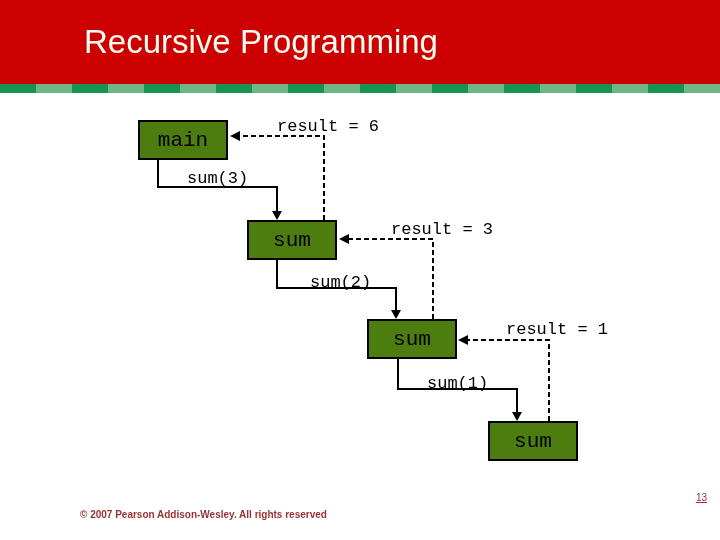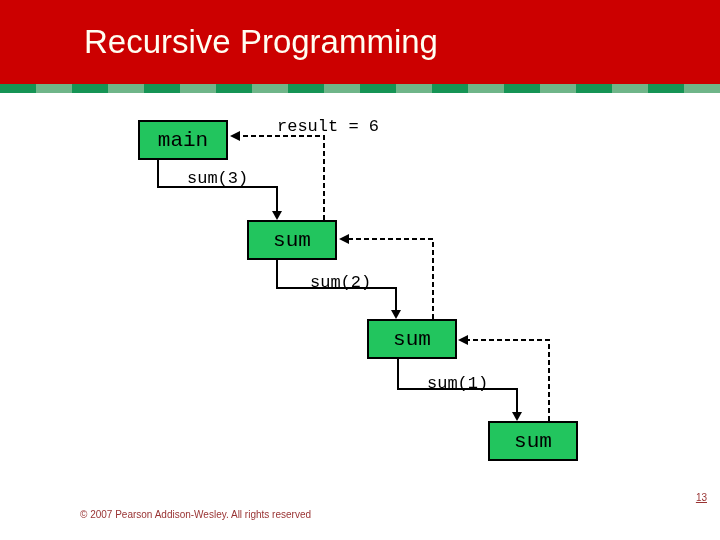--- a/index.html
+++ b/index.html
@@ -12,38 +12,38 @@
   .title{position:absolute;left:84px;top:24px;font-size:33px;line-height:1.1;
          color:#fffef2;font-family:"Liberation Sans",sans-serif;white-space:nowrap;}
   .stripe{position:absolute;left:0;top:84px;width:720px;height:9px;
           background:repeating-linear-gradient(to right,
             #169455 0px,#169455 36px,#6fb589 36px,#6fb589 72px);}
 
   
   .diagram{position:absolute;left:0;top:93px;width:720px;height:407px;}
   .connectors{position:absolute;left:0;top:0;width:720px;height:407px;pointer-events:none;}
   .frame-box{position:absolute;width:90px;height:40px;box-sizing:border-box;
-             border:2px solid #000;background:#22c55e;display:flex;align-items:center;
+             border:2px solid #000;background:#4d7c0f;display:flex;align-items:center;
              justify-content:center;font:21px "Liberation Mono",monospace;color:#000;}
   .box-main{left:138px;top:27px;}
   .box-sum1{left:247px;top:127px;}
   .box-sum2{left:367px;top:226px;}
   .box-sum3{left:488px;top:328px;}
   .mlabel{position:absolute;font:17px "Liberation Mono",monospace;color:#000;
           line-height:1;white-space:pre;}
   .lbl-ret1{left:277px;top:25px;}
   .lbl-ret2{left:391px;top:128px;}
   .lbl-ret3{left:506px;top:228px;}
   .lbl-call1{left:187px;top:77px;}
   .lbl-call2{left:310px;top:181px;text-decoration:underline;}
   .lbl-call3{left:427px;top:282px;text-align:right;}
 
   
   .footer-copy{position:absolute;left:80px;top:509px;font-size:10px;
-               color:#993333;white-space:nowrap;}
+               color:#993333;white-space:nowrap;font-weight:bold;}
   .footer-page{position:absolute;right:13px;top:492px;font-size:10px;color:#993333;text-decoration:underline;}
 </style>
 </head>
 <body>
 
 <div class="slide">
 
   <div class="header">
     <div class="title">Recursive Programming</div>
   </div>
@@ -67,20 +67,22 @@
       <polyline points="549,421 549,340 468,340" fill="none" stroke="#000" stroke-width="2" stroke-dasharray="5,3"></polyline>
       <polygon points="468,335 468,345 458,340" fill="#000"></polygon>
     </svg>
 
     <div class="frame-box box-main">main</div>
     <div class="frame-box box-sum1">sum</div>
     <div class="frame-box box-sum2">sum</div>
     <div class="frame-box box-sum3">sum</div>
 
     <div class="mlabel lbl-ret1">result = 6</div>
+    <div class="mlabel lbl-ret2">result = 3</div>
+    <div class="mlabel lbl-ret3">result = 1</div>
 
     <div class="mlabel lbl-call1">sum(3)</div>
     <div class="mlabel lbl-call2">sum(2)</div>
     <div class="mlabel lbl-call3">sum(1)</div>
 
   </div>
 
   <div class="footer-copy">© 2007 Pearson Addison-Wesley. All rights reserved</div>
   <div class="footer-page">13</div>
 

